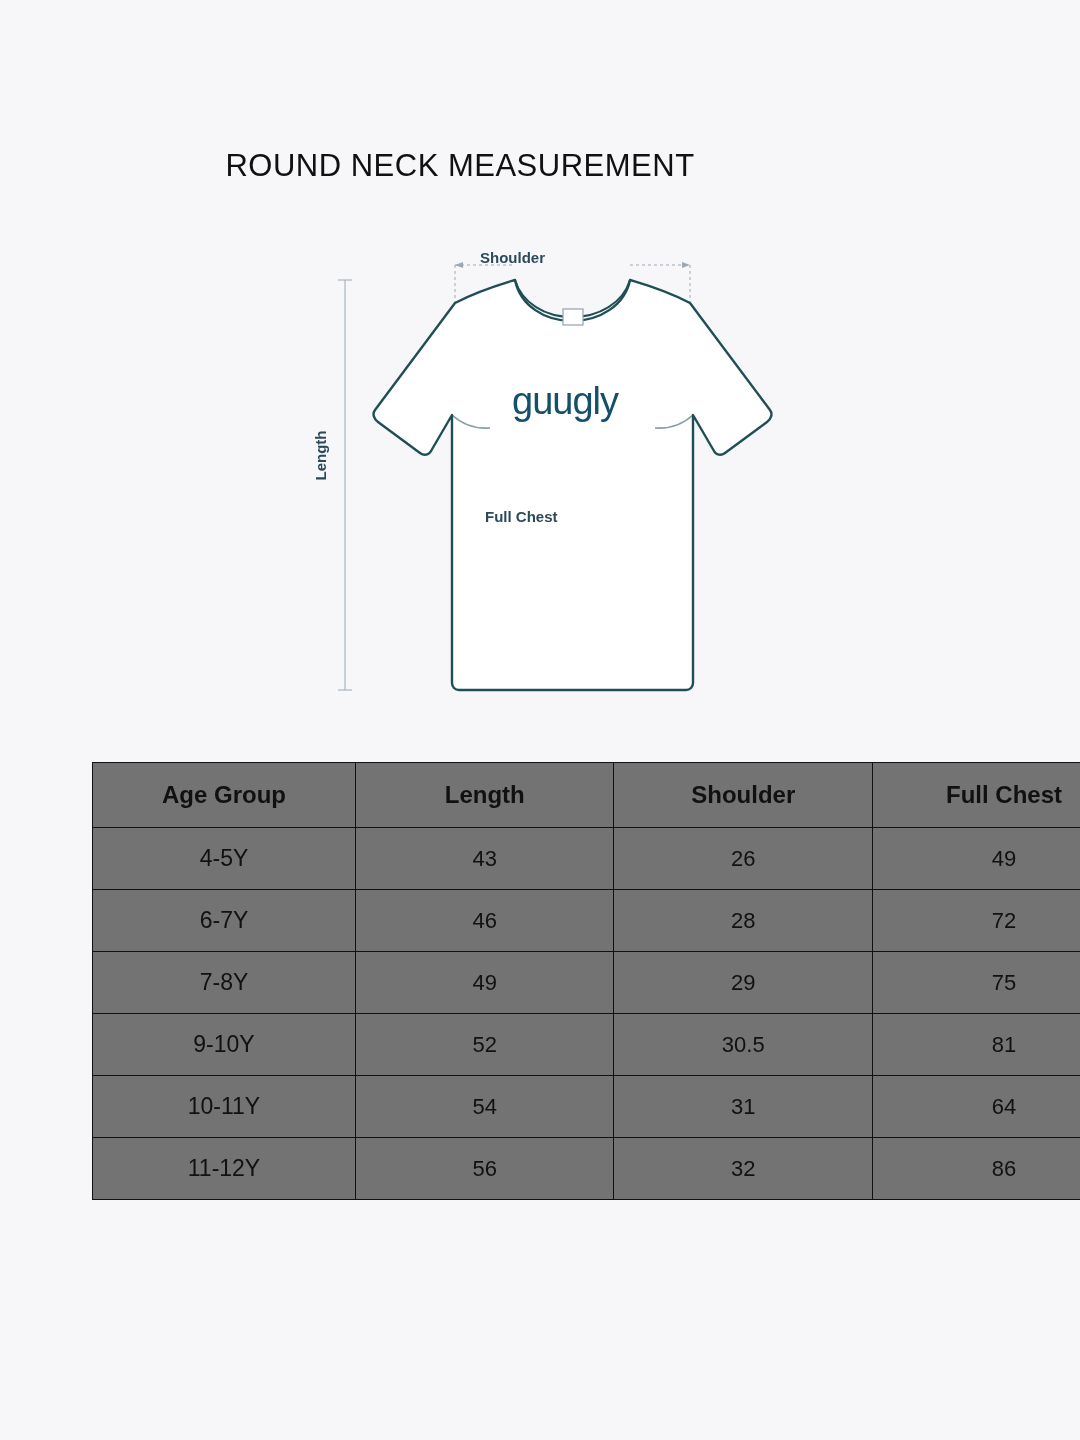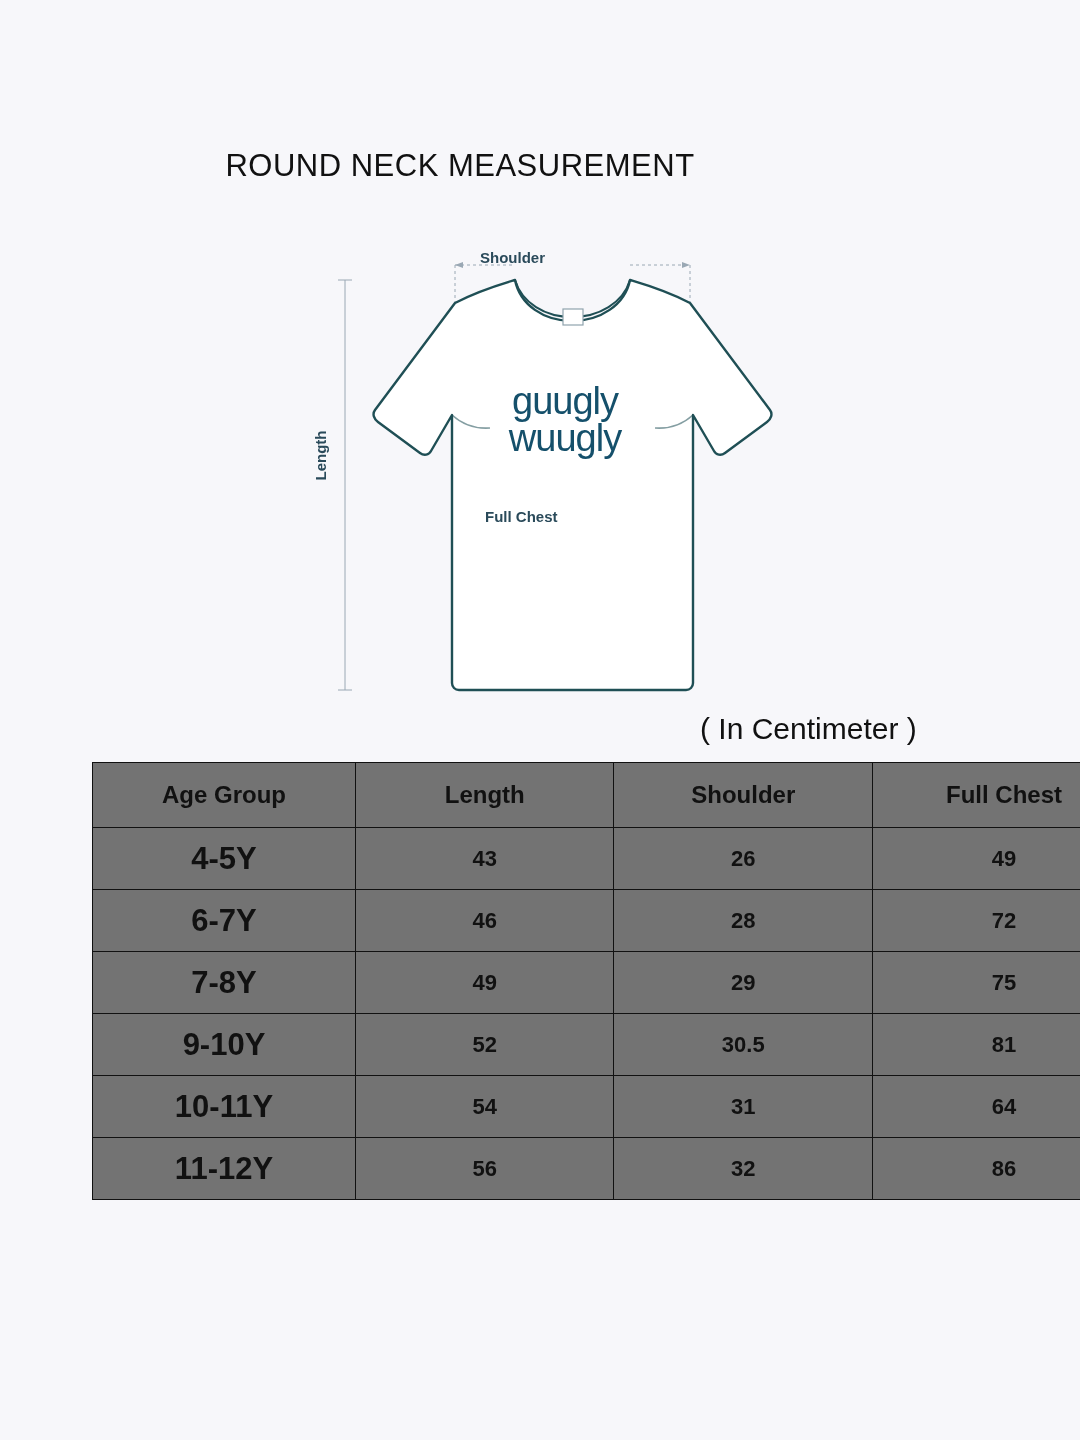--- a/index.html
+++ b/index.html
@@ -107,36 +107,36 @@
     top: 762px;
     left: 92px;
     width: 1044px;
     border-collapse: collapse;
     background: #737373;
   }
   .size-table th,
   .size-table td {
     border: 1.6px solid #111;
     text-align: center;
-    font-weight: 700;
+    font-weight: 400;
   }
   .size-table th {
     height: 62px;
     font-size: 24px;
     font-weight: 600;
     color: #111;
   }
   .size-table td {
     height: 59px;
     font-size: 22px;
     color: #111;
   }
   .size-table td.age {
-    font-size: 31px;
-    font-weight: 700;
+    font-size: 23px;
+    font-weight: 400;
     margin-left: 20px;
   }
   .col-age   { width: 232px; }
   .col-len   { width: 228px; }
   .col-sho   { width: 228px; }
   .col-chest { width: 232px; }
 </style>
 </head>
 <body>
 
@@ -173,29 +173,27 @@
       <path d="M215 45 C 222 68, 245 82, 272 82 C 299 82, 323 68, 330 45" fill="none" stroke="#1f4f55" stroke-width="2"></path>
 
       <rect x="263" y="74" width="20" height="16" fill="#ffffff" stroke="#8fa3ad" stroke-width="1.2"></rect>
 
       <path d="M152 180 C 163 190, 176 194, 190 193" fill="none" stroke="#1f4f55" stroke-width="1.6" opacity="0.55"></path>
       <path d="M393 180 C 382 190, 369 194, 355 193" fill="none" stroke="#1f4f55" stroke-width="1.6" opacity="0.55"></path>
     </svg>
 
     <div class="brand">
       <span>guugly</span>
-      <span>wuugly</span>
     </div>
 
     <div class="label-shoulder">Shoulder</div>
     <div class="label-fullchest">Full Chest</div>
     <div class="label-length">Length</div>
   </div>
 
-  <div class="unit-note">( In Centimeter )</div>
 
   <table class="size-table">
     <thead>
       <tr>
         <th class="col-age">Age Group</th>
         <th class="col-len">Length</th>
         <th class="col-sho">Shoulder</th>
         <th class="col-chest">Full Chest</th>
       </tr>
     </thead>

